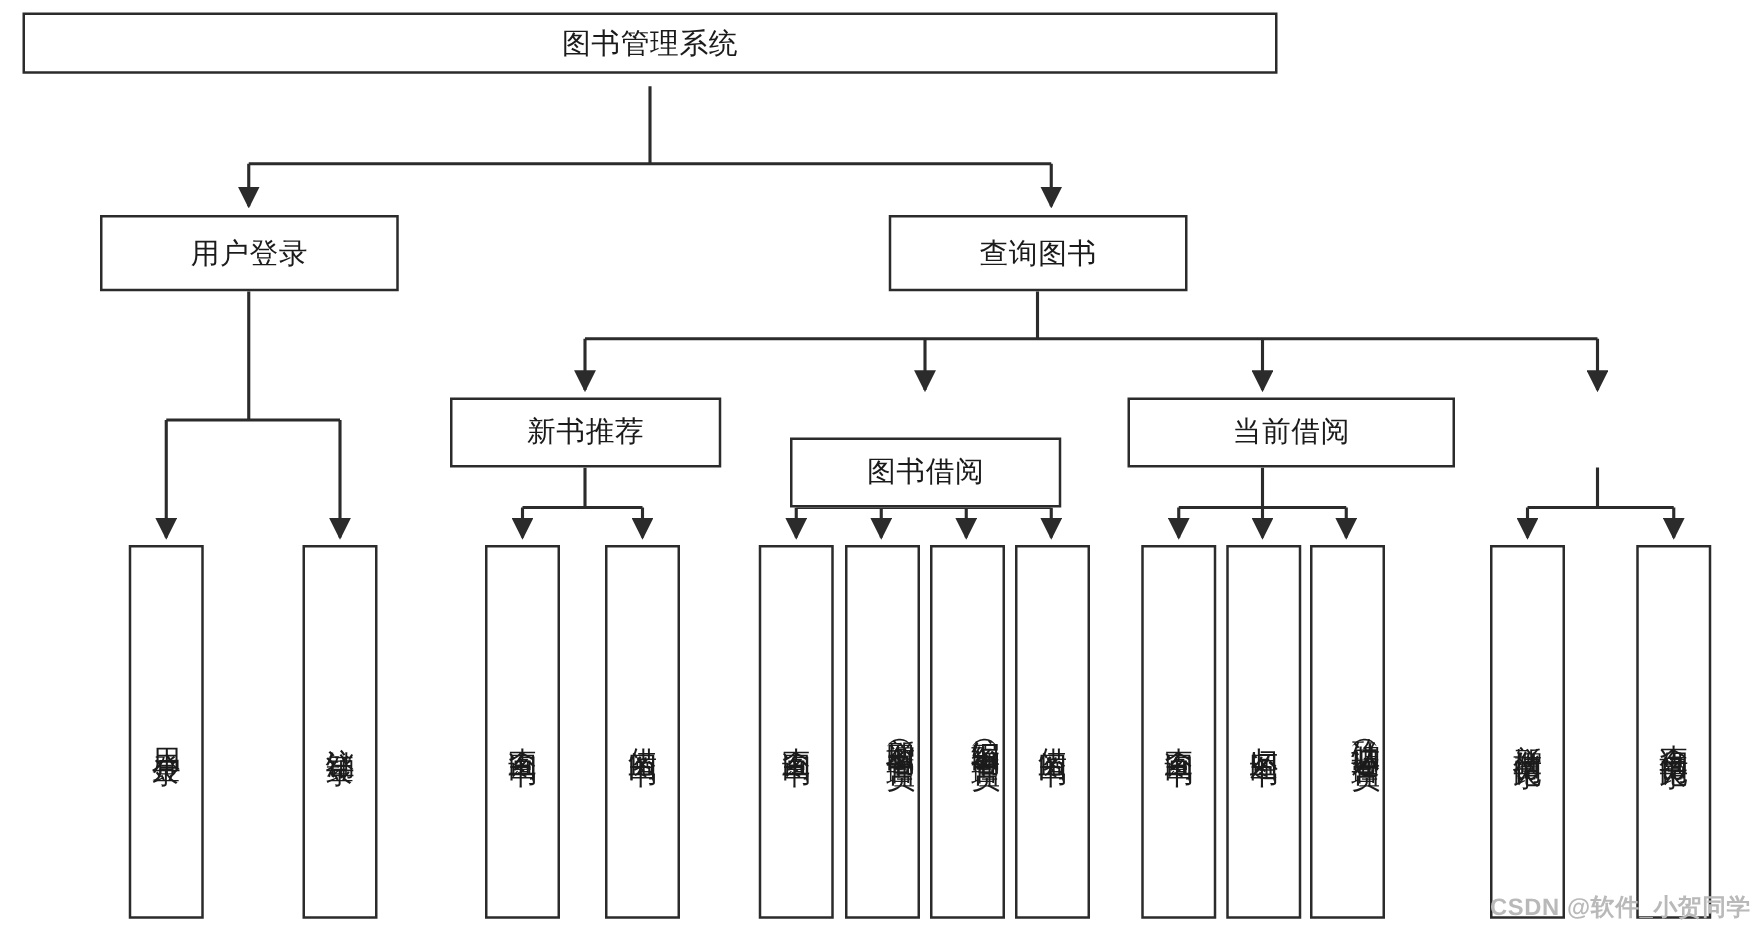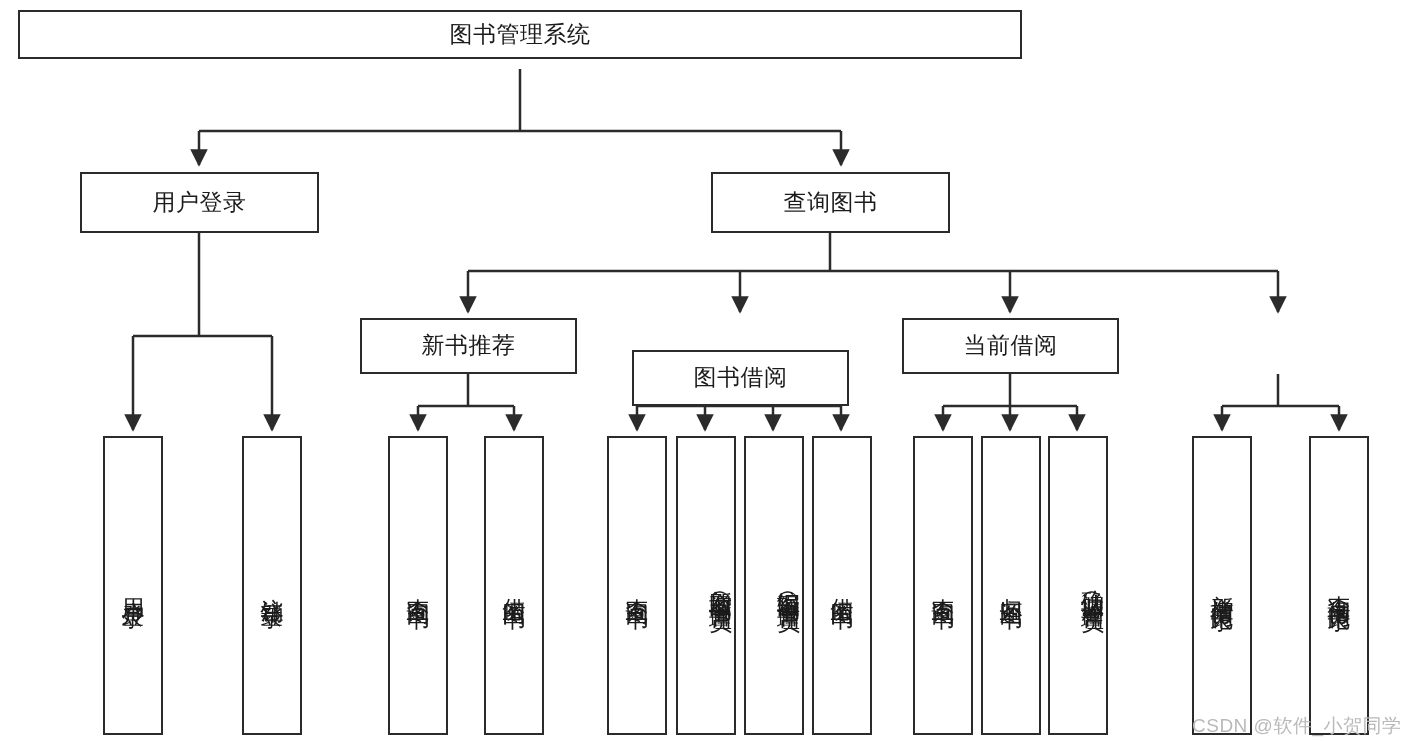--- a/index.html
+++ b/index.html
@@ -52,20 +52,21 @@
     align-items: flex-start;
   }
   .watermark {
     position: absolute;
     left: 1192px;
     top: 713px;
     font-size: 19px;
     color: #b9b9b9;
     white-space: nowrap;
     letter-spacing: 0.5px;
+    font-weight: bold;
   }
 </style>
 </head>
 <body>
 
 <div id="canvas">
 
   <svg id="wires" viewBox="0 0 1405 747" xmlns="http://www.w3.org/2000/svg">
     <defs>
       <marker id="arrow" viewBox="0 0 10 10" refX="9" refY="5" markerWidth="7" markerHeight="7" orient="auto-start-reverse">
@@ -126,21 +127,21 @@
   <div class="node horiz" style="left:711px; top:172px; width:239px; height:61px;">
     <span>查询图书</span>
   </div>
 
   <div class="node horiz" style="left:360px; top:318px; width:217px; height:56px;align-items:center;">
     <span>新书推荐</span>
   </div>
   <div class="node horiz" style="left:632px; top:318px; width:217px; height:56px;margin-top:32px;">
     <span>图书借阅</span>
   </div>
-  <div class="node horiz" style="left:902px; top:318px; width:217px; height:56px;">
+  <div class="node horiz" style="left:902px; top:318px; width:262px; height:56px;">
     <span>当前借阅</span>
   </div>
 
   <div class="node vert" style="left:103px; top:436px; width:60px; height:299px;">
     <span>用户登录</span>
   </div>
   <div class="node vert" style="left:242px; top:436px; width:60px; height:299px;">
     <span>注销登录</span>
   </div>
 

